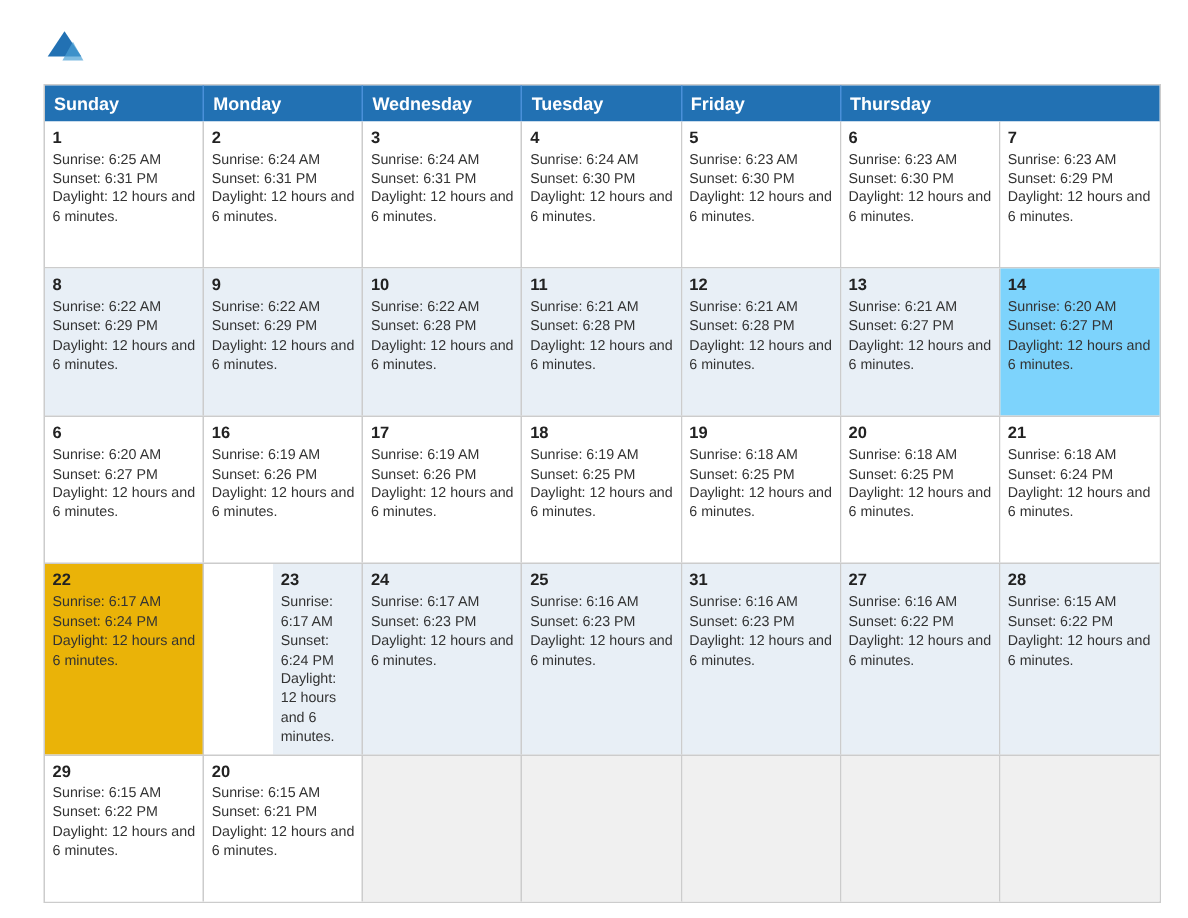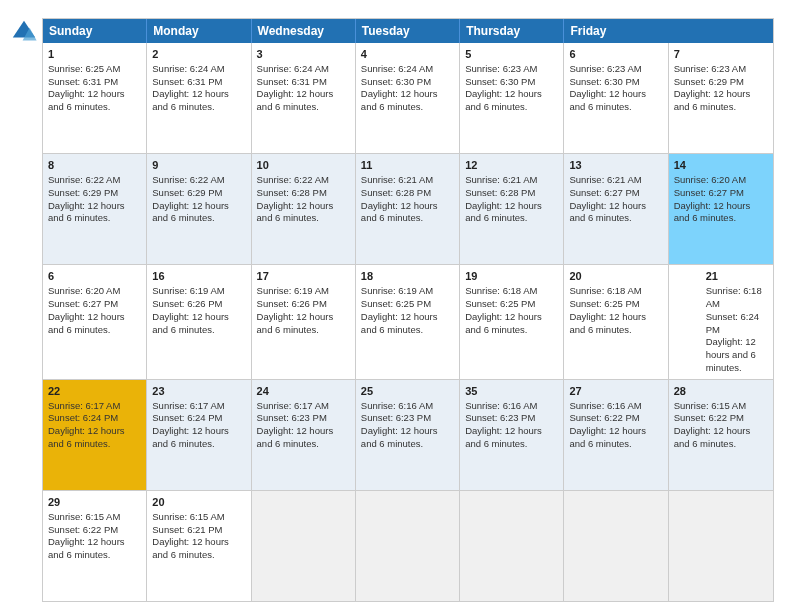--- a/index.html
+++ b/index.html
@@ -6,22 +6,23 @@
     body {
       font-family: Arial, sans-serif;
       background: #fff;
       width: 792px;
       height: 612px;
       overflow: hidden;
     }
     .page {
       width: 792px;
       height: 612px;
-      padding: 18px 18px 10px 10px;
-      display: flex;
+      padding: 18px 18px 10px 29px;
+      display: flex;
+      flex-direction: column;
     }
     .header {
       display: flex;
       justify-content: space-between;
       align-items: flex-start;
       margin-bottom: 10px;
     }
     .logo {
       display: flex;
       align-items: center;
@@ -129,22 +130,22 @@
       <div class="location"></div>
     </div>
   </div>
 
   <div class="calendar">
     <div class="cal-header">
     <div class="cal-header-cell">Sunday</div>
         <div class="cal-header-cell">Monday</div>
         <div class="cal-header-cell">Wednesday</div>
         <div class="cal-header-cell">Tuesday</div>
+        <div class="cal-header-cell">Friday</div>
         <div class="cal-header-cell">Thursday</div>
-        <div class="cal-header-cell">Friday</div>
       </div>
     <div class="cal-body">
     <div class="cal-row">
           <div class="cal-cell" style="white-space: pre-wrap;"><span class="day-num">1</span>Sunrise: 6:25 AM
 Sunset: 6:31 PM
 Daylight: 12 hours and 6 minutes.</div>
           <div class="cal-cell" style="white-space: pre-wrap;"><span class="day-num">2</span>Sunrise: 6:24 AM
 Sunset: 6:31 PM
 Daylight: 12 hours and 6 minutes.</div>
           <div class="cal-cell" style="white-space: pre-wrap;"><span class="day-num">3</span>Sunrise: 6:24 AM
@@ -198,38 +199,38 @@
 Daylight: 12 hours and 6 minutes.</div>
           <div class="cal-cell" style="white-space: pre-wrap;"><span class="day-num">18</span>Sunrise: 6:19 AM
 Sunset: 6:25 PM
 Daylight: 12 hours and 6 minutes.</div>
           <div class="cal-cell" style="white-space: pre-wrap;"><span class="day-num">19</span>Sunrise: 6:18 AM
 Sunset: 6:25 PM
 Daylight: 12 hours and 6 minutes.</div>
           <div class="cal-cell" style="white-space: pre-wrap;"><span class="day-num">20</span>Sunrise: 6:18 AM
 Sunset: 6:25 PM
 Daylight: 12 hours and 6 minutes.</div>
-          <div class="cal-cell" style="white-space: pre-wrap; margin-left: 32px;"><span class="day-num">21</span>Sunrise: 6:18 AM
+          <div class="cal-cell" style="white-space: pre-wrap;"><span class="day-num">21</span>Sunrise: 6:18 AM
 Sunset: 6:24 PM
 Daylight: 12 hours and 6 minutes.</div>
         </div>
         <div class="cal-row">
           <div class="cal-cell" style="background: #eab308; white-space: pre-wrap;"><span class="day-num">22</span>Sunrise: 6:17 AM
 Sunset: 6:24 PM
 Daylight: 12 hours and 6 minutes.</div>
-          <div class="cal-cell" style="background: rgb(232, 239, 246); white-space: pre-wrap;"><span class="day-num">23</span>Sunrise: 6:17 AM
+          <div class="cal-cell" style="background: rgb(232, 239, 246); white-space: pre-wrap; margin-left: 46px;"><span class="day-num">23</span>Sunrise: 6:17 AM
 Sunset: 6:24 PM
 Daylight: 12 hours and 6 minutes.</div>
           <div class="cal-cell" style="background: rgb(232, 239, 246); white-space: pre-wrap;"><span class="day-num">24</span>Sunrise: 6:17 AM
 Sunset: 6:23 PM
 Daylight: 12 hours and 6 minutes.</div>
           <div class="cal-cell" style="background: rgb(232, 239, 246); white-space: pre-wrap;"><span class="day-num">25</span>Sunrise: 6:16 AM
 Sunset: 6:23 PM
 Daylight: 12 hours and 6 minutes.</div>
-          <div class="cal-cell" style="background: rgb(232, 239, 246); white-space: pre-wrap;"><span class="day-num">35</span>Sunrise: 6:16 AM
+          <div class="cal-cell" style="background: rgb(232, 239, 246); white-space: pre-wrap;"><span class="day-num">31</span>Sunrise: 6:16 AM
 Sunset: 6:23 PM
 Daylight: 12 hours and 6 minutes.</div>
           <div class="cal-cell" style="background: rgb(232, 239, 246); white-space: pre-wrap;"><span class="day-num">27</span>Sunrise: 6:16 AM
 Sunset: 6:22 PM
 Daylight: 12 hours and 6 minutes.</div>
           <div class="cal-cell" style="background: rgb(232, 239, 246); white-space: pre-wrap;"><span class="day-num">28</span>Sunrise: 6:15 AM
 Sunset: 6:22 PM
 Daylight: 12 hours and 6 minutes.</div>
         </div>
         <div class="cal-row">

